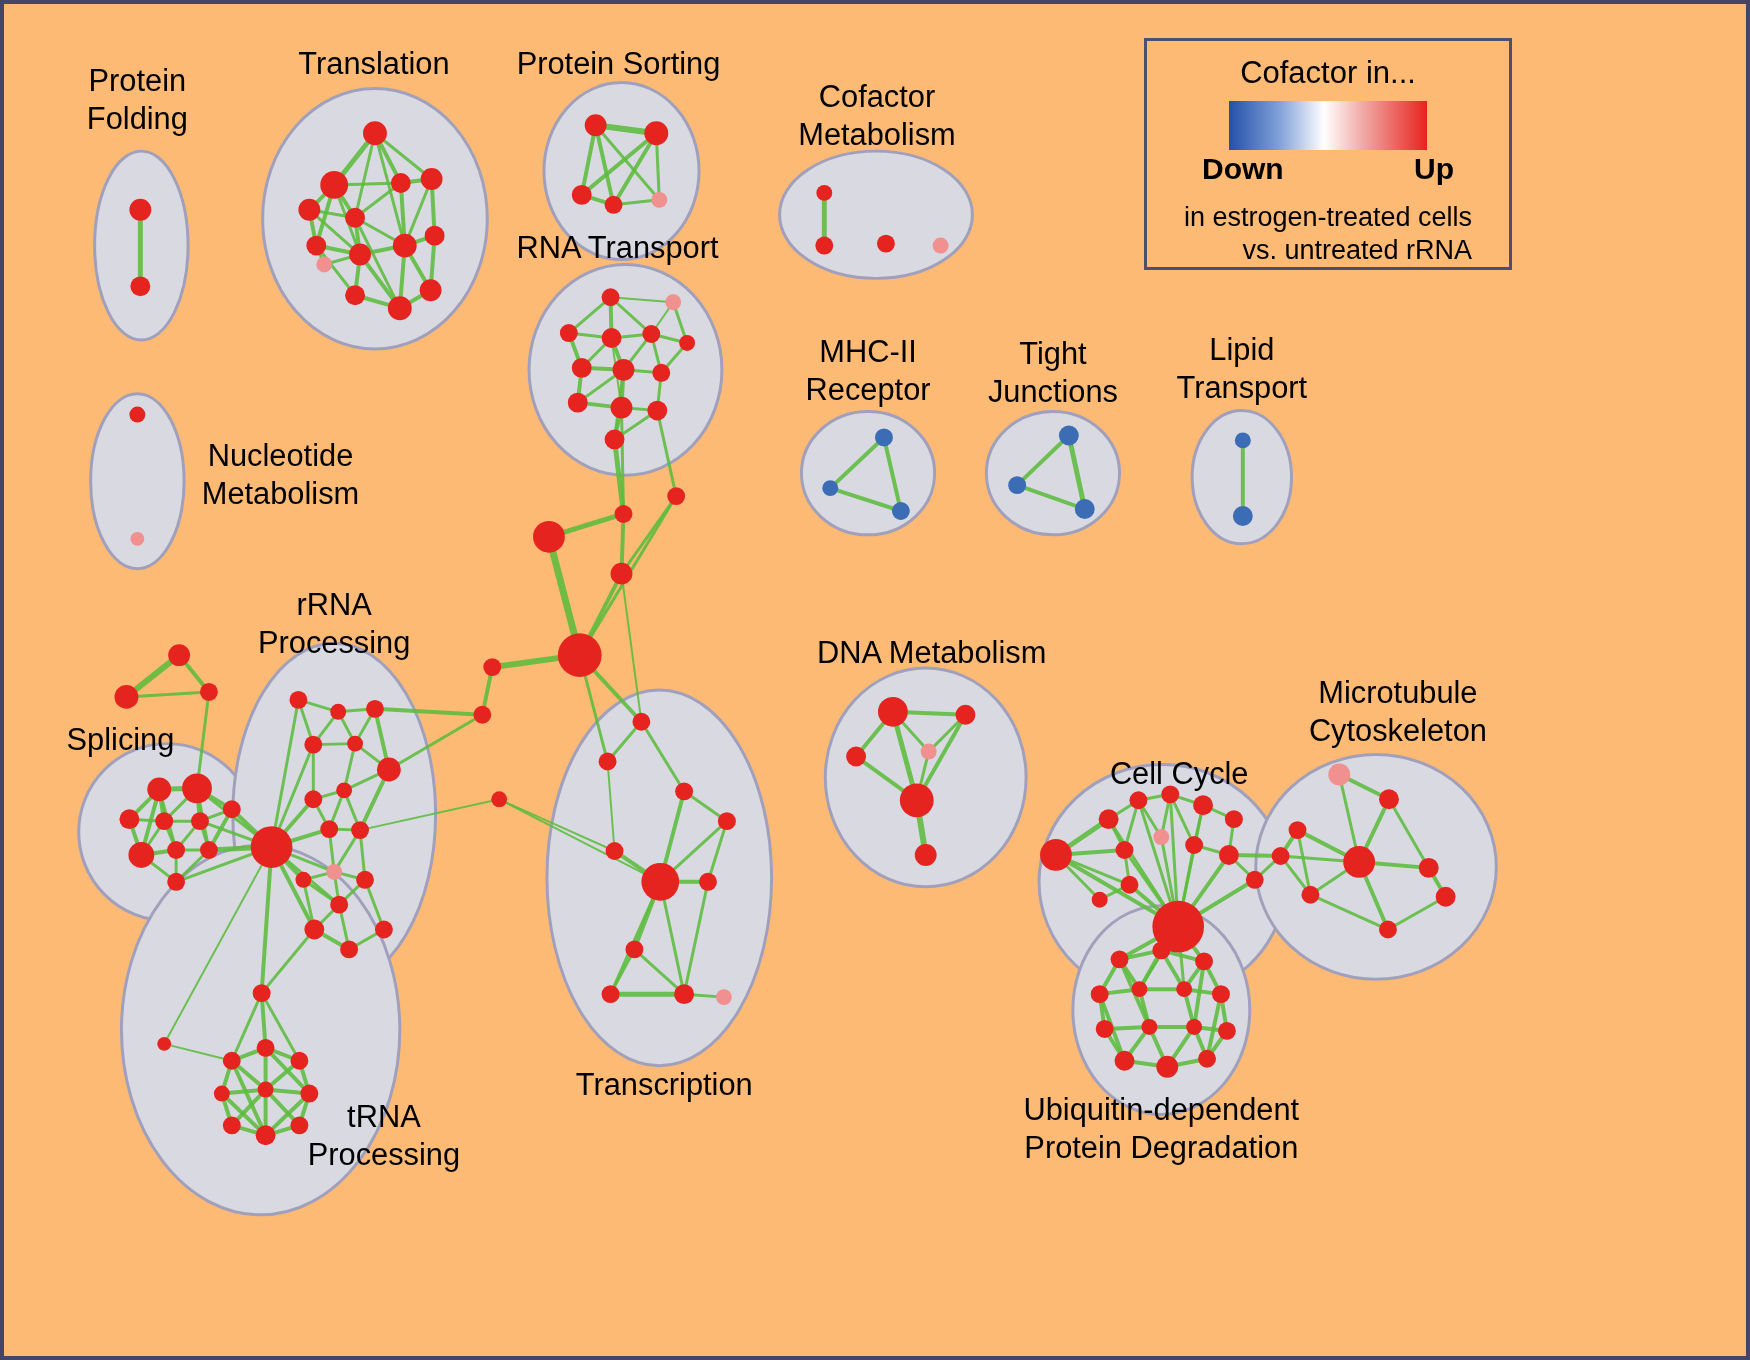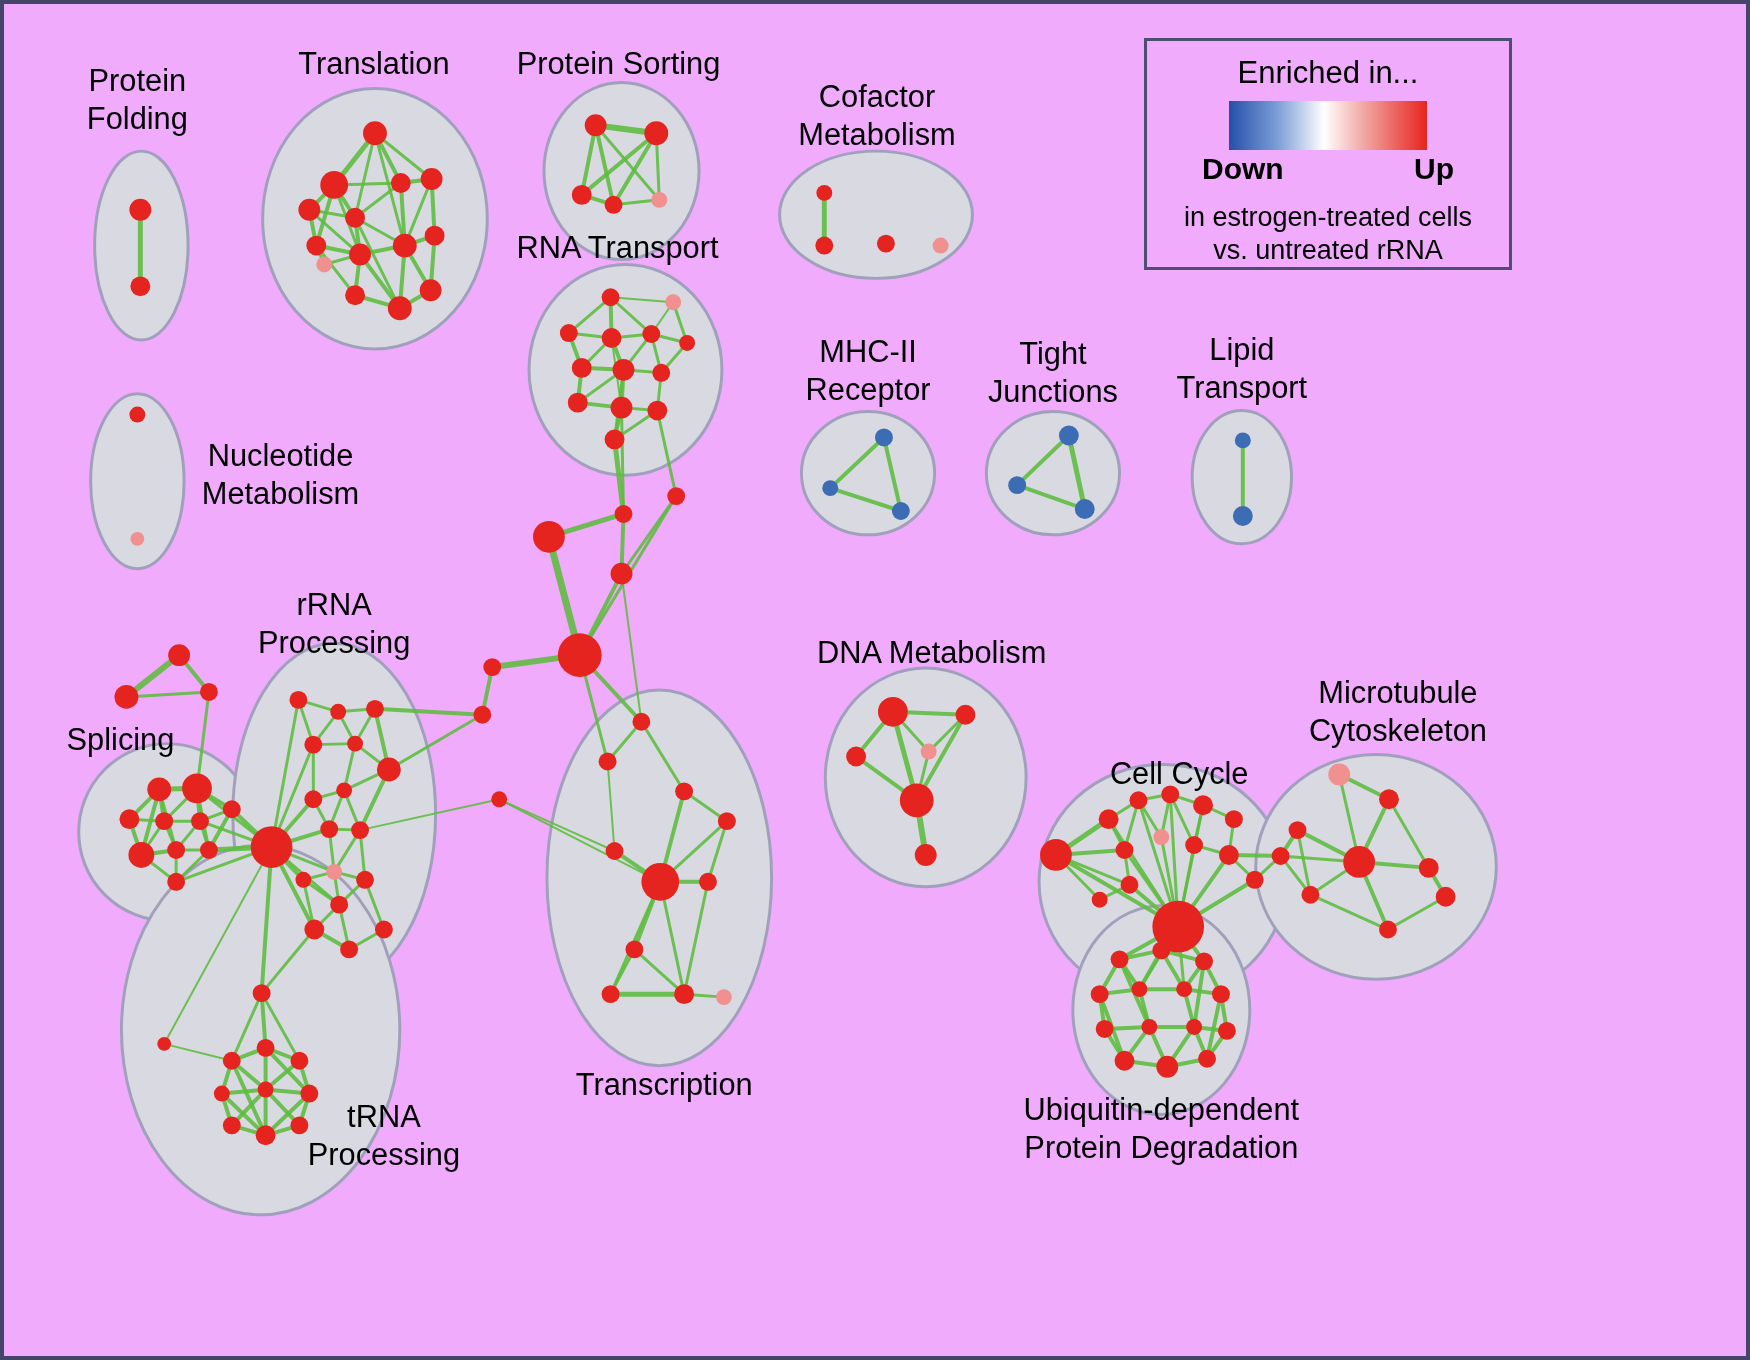--- a/index.html
+++ b/index.html
@@ -30,26 +30,26 @@
   .legend-title { margin-top: 14px; font-size: 31px; }
   .gradient-bar { width: 198px; height: 50px; margin-top: 10px; }
   .updown {
     width: 252px;
     display: flex;
     justify-content: space-between;
     font-size: 30px;
     margin-top: 2px;
     font-weight: bold;
   }
-  .caption { font-size: 27px; line-height: 33px; margin-top: 15px; text-align: center; }
+  .caption { font-size: 27px; line-height: 33px; margin-top: 15px; text-align: right; }
 </style>
 </head>
 <body>
 
-<div class="figure" style="background: #f0abfc; border-color: rgb(69, 69, 106);">
+<div class="figure" style="background: #fdba74; border-color: rgb(69, 69, 106);">
   <svg id="net" viewBox="0 0 1750 1360" preserveAspectRatio="xMidYMid meet">
       <ellipse cx="137" cy="243" rx="47" ry="95" fill="#d9d9e2" stroke="#a0a0bc" stroke-width="3"></ellipse>
       <ellipse cx="372" cy="216" rx="113" ry="131" fill="#d9d9e2" stroke="#a0a0bc" stroke-width="3"></ellipse>
       <ellipse cx="620" cy="168" rx="78" ry="89" fill="#d9d9e2" stroke="#a0a0bc" stroke-width="3"></ellipse>
       <ellipse cx="876" cy="212" rx="97" ry="64" fill="#d9d9e2" stroke="#a0a0bc" stroke-width="3"></ellipse>
       <ellipse cx="624" cy="368" rx="97" ry="106" fill="#d9d9e2" stroke="#a0a0bc" stroke-width="3"></ellipse>
       <ellipse cx="133" cy="480" rx="47" ry="88" fill="#d9d9e2" stroke="#a0a0bc" stroke-width="3"></ellipse>
       <ellipse cx="868" cy="472" rx="67" ry="62" fill="#d9d9e2" stroke="#a0a0bc" stroke-width="3"></ellipse>
       <ellipse cx="1054" cy="472" rx="67" ry="62" fill="#d9d9e2" stroke="#a0a0bc" stroke-width="3"></ellipse>
       <ellipse cx="1244" cy="476" rx="50" ry="67" fill="#d9d9e2" stroke="#a0a0bc" stroke-width="3"></ellipse>
@@ -541,21 +541,21 @@
       <text x="663" y="1097" text-anchor="middle" font-size="31" fill="#000000">Transcription</text>
       <text x="932" y="663" text-anchor="middle" font-size="31" fill="#000000">DNA Metabolism</text>
       <text x="1181" y="785" text-anchor="middle" font-size="31" fill="#000000">Cell Cycle</text>
       <text x="1401" y="703" text-anchor="middle" font-size="31" fill="#000000">Microtubule</text>
       <text x="1401" y="741" text-anchor="middle" font-size="31" fill="#000000">Cytoskeleton</text>
       <text x="1163" y="1123" text-anchor="middle" font-size="31" fill="#000000">Ubiquitin-dependent</text>
       <text x="1163" y="1161" text-anchor="middle" font-size="31" fill="#000000">Protein Degradation</text>
     </svg>
 
   <div class="legend" style="border-color: rgb(78, 78, 112);">
-    <div class="legend-title">Enriched in...</div>
+    <div class="legend-title">Cofactor in...</div>
     <div class="gradient-bar" style="background: linear-gradient(to right, rgb(36, 80, 168) 0%, rgb(126, 159, 216) 25%, rgb(255, 255, 255) 48%, rgb(240, 168, 164) 68%, rgb(232, 35, 30) 100%);"></div>
     <div class="updown">
       <span>Down</span>
       <span>Up</span>
     </div>
     <div class="caption">
       <div>in estrogen-treated cells</div>
       <div>vs. untreated rRNA</div>
     </div>
   </div>

